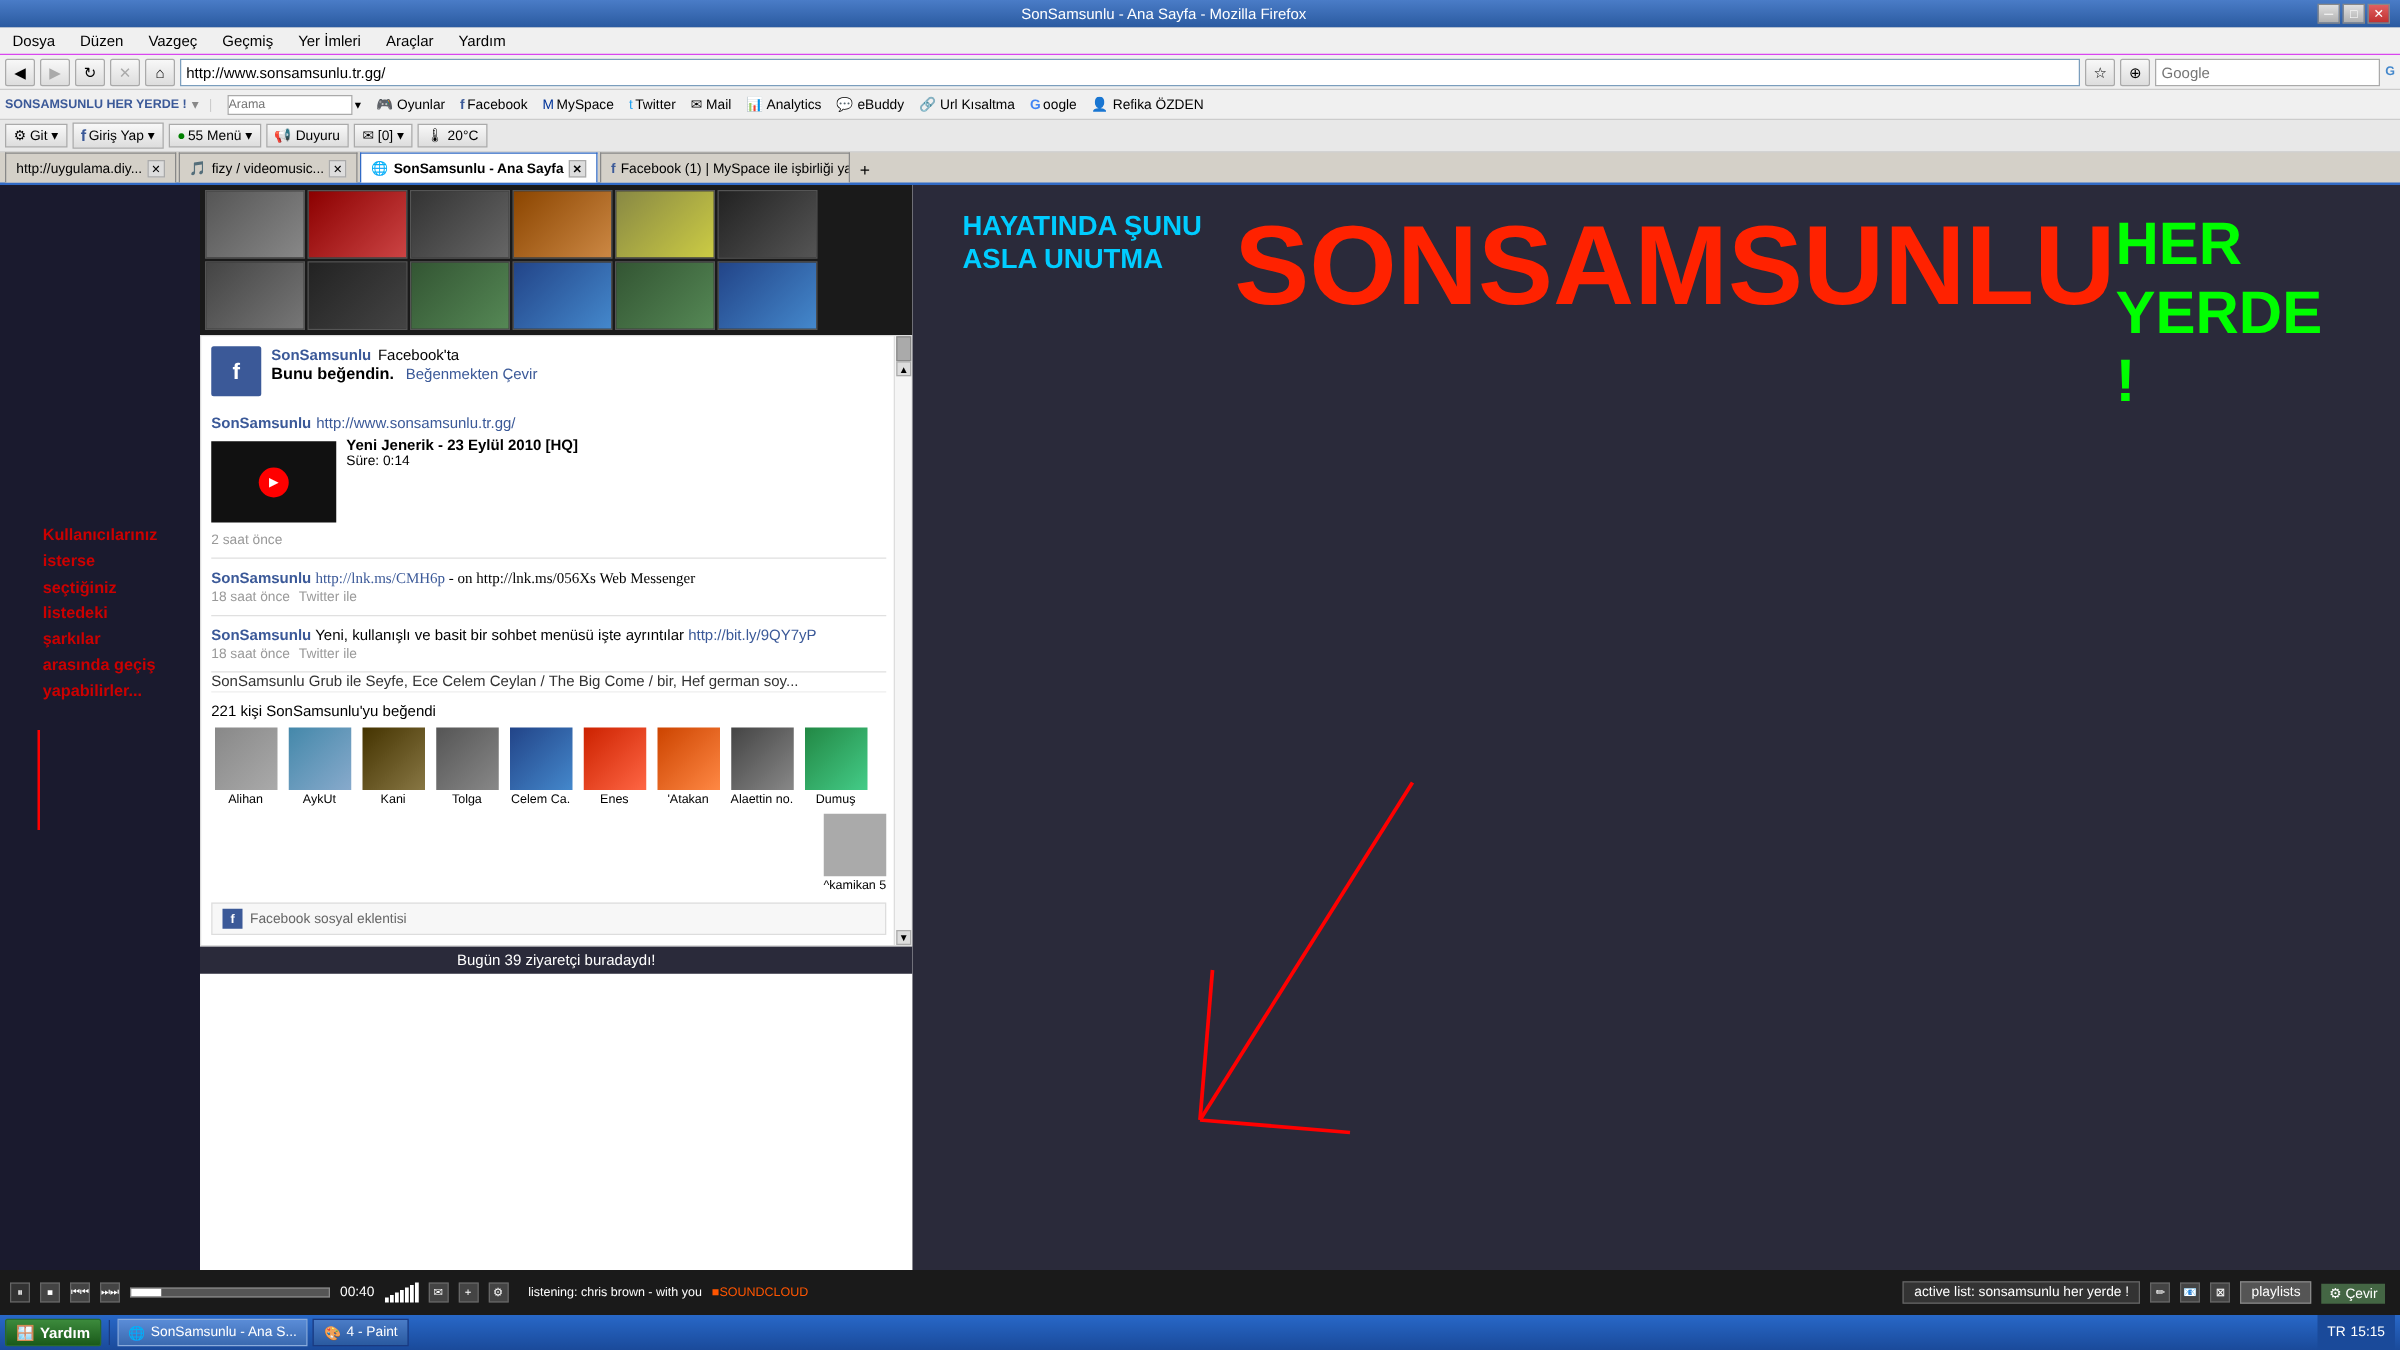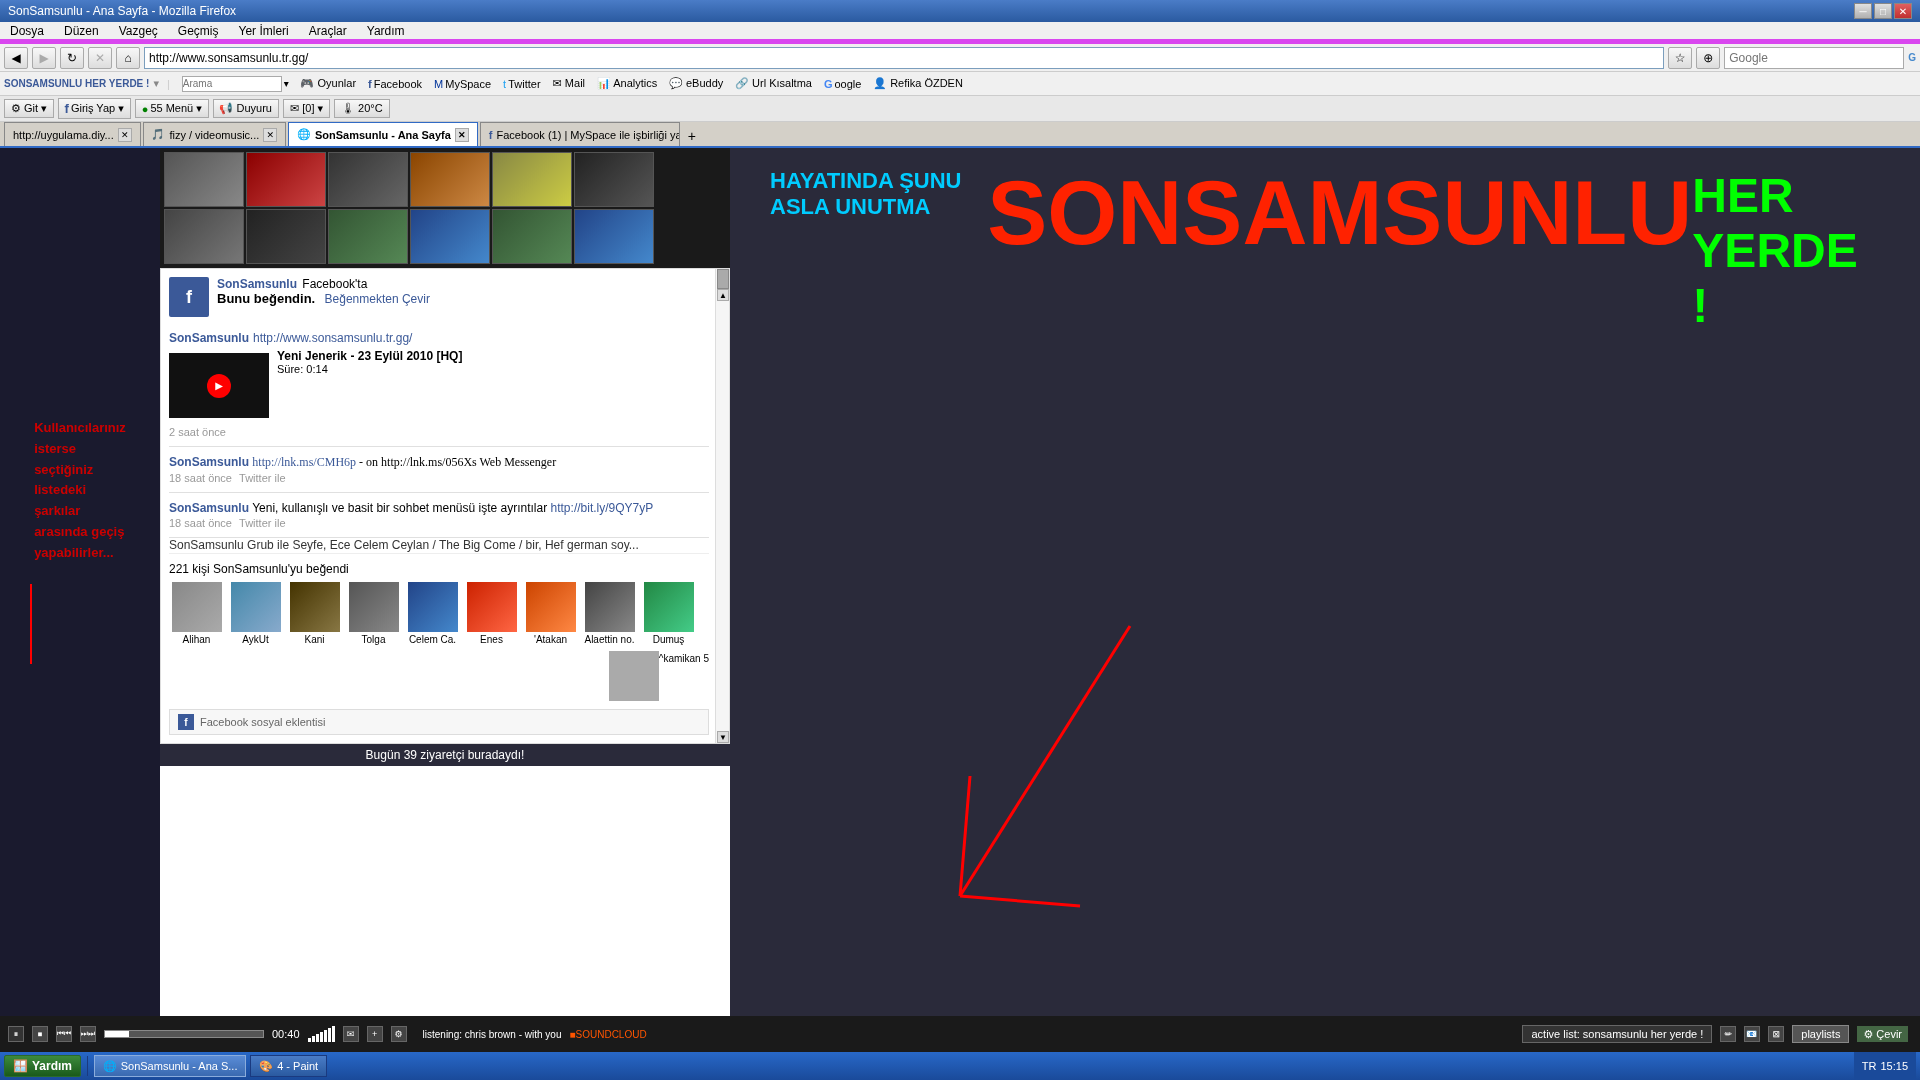--- a/index.html
+++ b/index.html
@@ -8,40 +8,40 @@
     
     .title-bar {
       background: linear-gradient(to bottom, #4a7cc7, #2a5aa0);
       color: white;
       height: 22px;
       display: flex;
       align-items: center;
       padding: 0 8px;
       font-size: 12px;
     }
-    .title-bar-text { flex: 1; }
+    .title-bar-text { flex: 1; text-align: center; }
     .title-bar-buttons { display: flex; gap: 2px; }
     .title-bar-btn {
       width: 18px; height: 16px;
       background: linear-gradient(to bottom, #e0e0e0, #b0b0b0);
       border: 1px solid #888;
       cursor: pointer;
       font-size: 10px;
       display: flex; align-items: center; justify-content: center;
     }
 
     .menu-bar {
       background: #f0f0f0;
       height: 22px;
       display: flex;
       align-items: center;
       padding: 0 4px;
       gap: 8px;
       font-size: 12px;
-      border-bottom: 5px solid #d946ef;
+      border-bottom: 1px solid #d946ef;
     }
     .menu-item { padding: 2px 6px; cursor: pointer; }
 
     .nav-bar {
       background: #f0f0f0;
       height: 28px;
       display: flex;
       align-items: center;
       padding: 0 4px;
       gap: 4px;
@@ -706,21 +706,21 @@
             <div class="like-avatar">
               <div class="fb-like-thumb like-img-8"></div>
               <div class="like-name">Alaettin no.</div>
             </div>
             <div class="like-avatar">
               <div class="fb-like-thumb like-img-9"></div>
               <div class="like-name">Dumuş</div>
             </div>
           </div>
           <div style="display:flex; justify-content:flex-end; margin-top:6px;">
-            <div style="display:flex; flex-direction:row; align-items:flex-start;padding-left:45px;">
+            <div style="display:flex; flex-direction:column; align-items:flex-start;padding-left:45px;">
               <div class="fb-like-thumb" style="background:#aaa; width:50px;height:50px;"></div>
               <div class="like-name">^kamikan 5</div>
             </div>
           </div>
         </div>
 
         <div class="fb-social-plugin">
           <div class="fb-icon-small">f</div>
           <span>Facebook sosyal eklentisi</span>
         </div>

